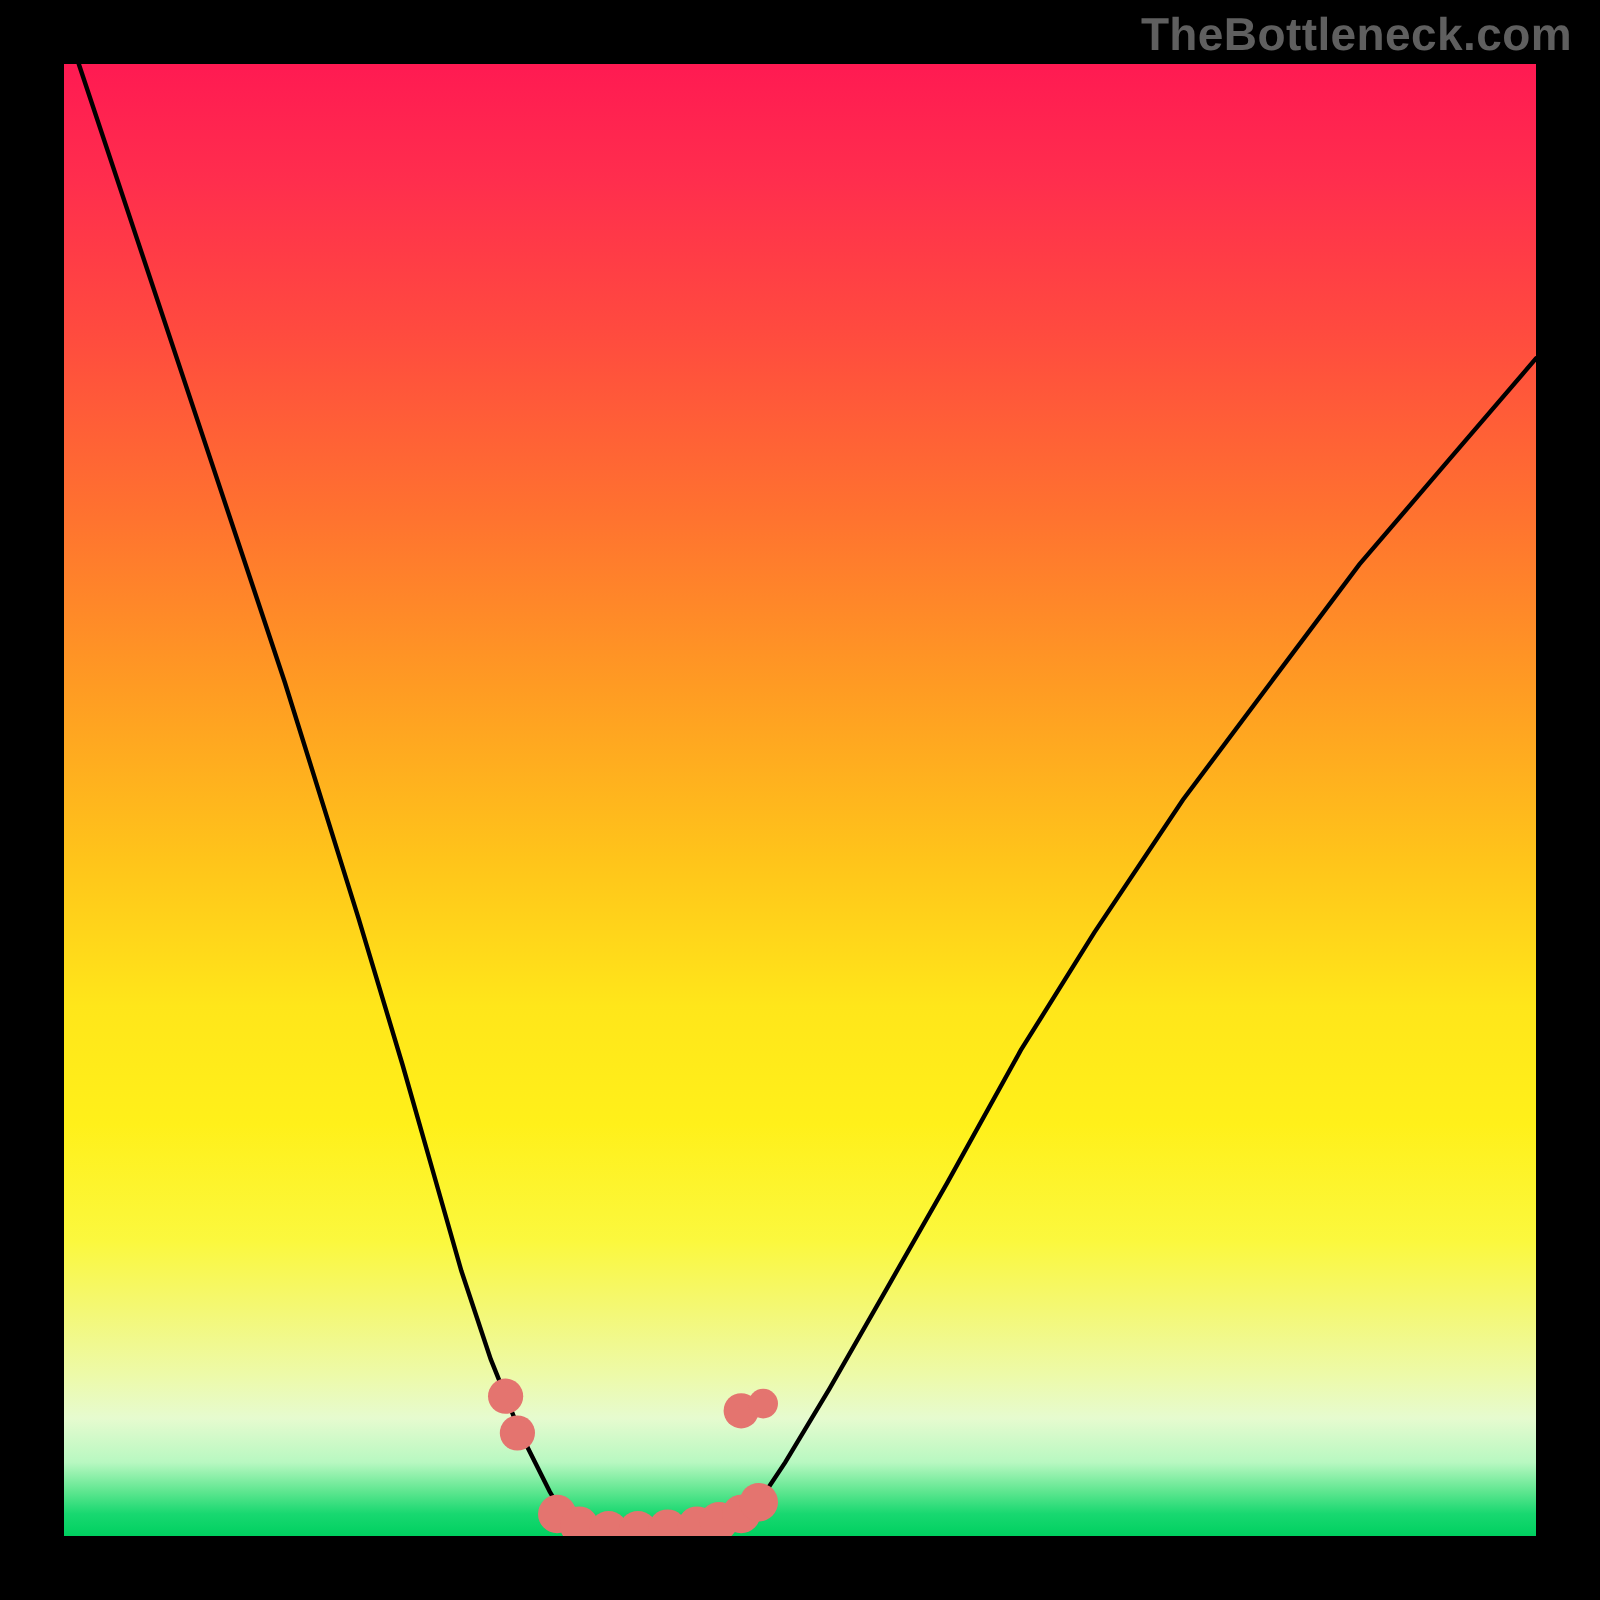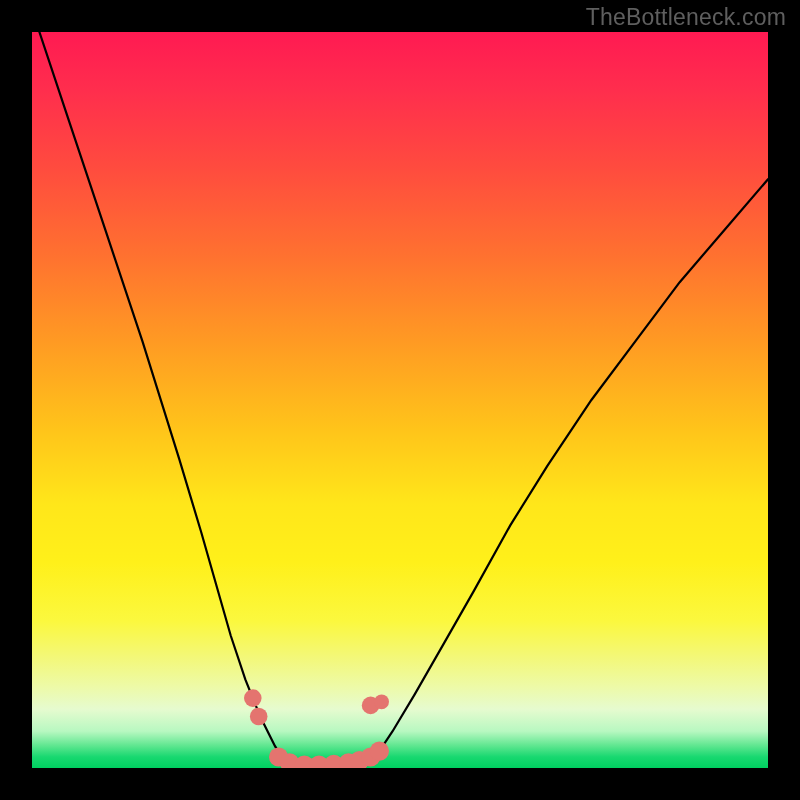--- a/index.html
+++ b/index.html
@@ -49,21 +49,21 @@
       #18d870 98.5%,
       #00d060 100%
     );
   }
   .watermark {
     position: absolute;
     top: 4px;
     right: 14px;
     color: #5f5f5f;
     font-size: 23px;
-    font-weight: 400;
+    font-weight: 700;
     letter-spacing: 0.2px;
     user-select: none;
   }
   svg.curves {
     position: absolute;
     inset: 0;
     width: 736px;
     height: 736px;
   }
   .dot {

